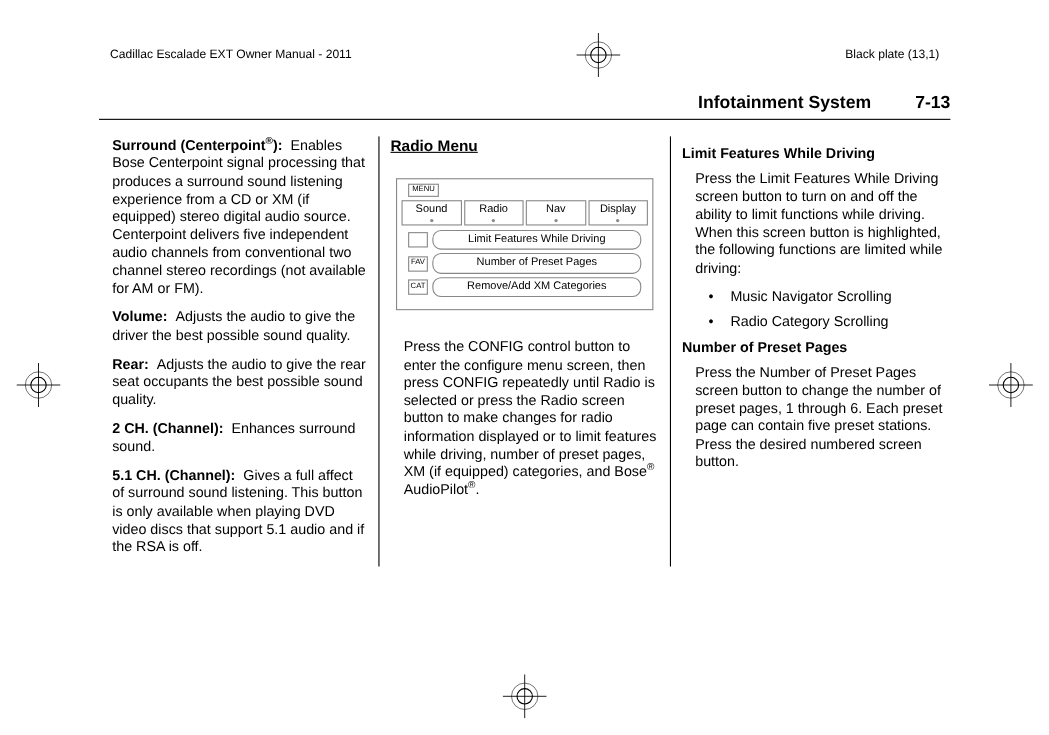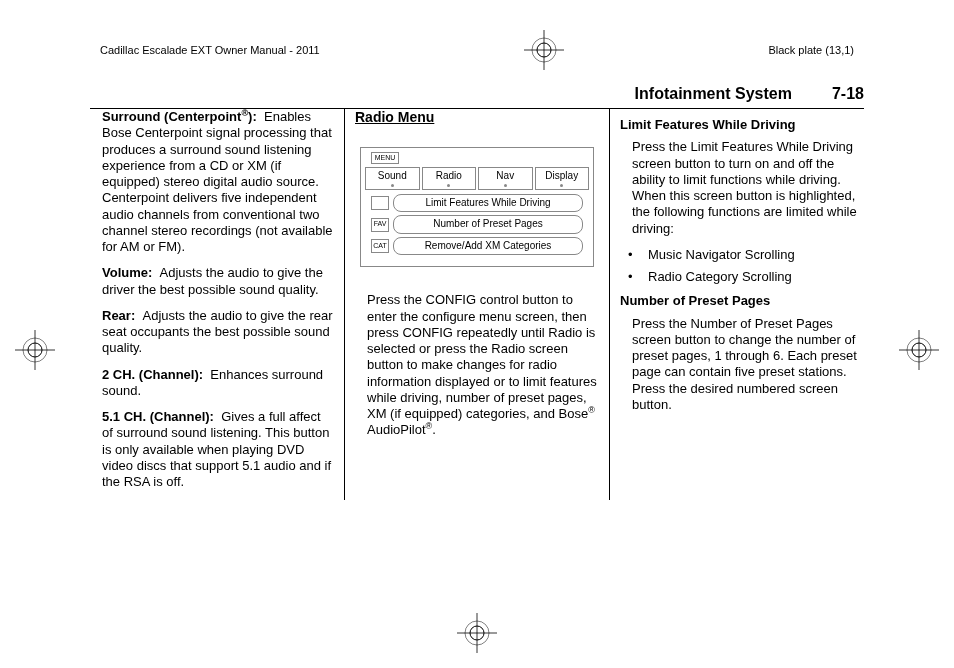--- a/index.html
+++ b/index.html
@@ -51,20 +51,21 @@
   }
   .page-content {
     padding: 10px 90px 0 90px;
   }
   .section-header {
     display: flex;
     justify-content: flex-end;
     align-items: baseline;
     border-bottom: 1.5px solid #000;
     padding-bottom: 5px;
+    margin-bottom: 15px;
     gap: 40px;
   }
   .section-title {
     font-weight: bold;
     font-size: 16px;
   }
   .page-num {
     font-weight: bold;
     font-size: 16px;
   }
@@ -80,21 +81,21 @@
   .col:first-child { padding-left: 0; border-right: 1px solid #000;}
   .col:nth-child(2) { border-right: 1px solid #000;}
   .col:last-child { padding-right: 0;}
   .para { margin: 0 0 10px 12px; }
   .bold { font-weight: bold; }
   .heading { font-weight: bold; margin: 0 0 8px 0; font-size: 14px; text-decoration: underline;}
   .subheading { font-weight: bold; margin: 8px 0 6px 0; }
   ul.bullets {
     list-style: none;
     padding: 0;
-    margin: 6px 0;
+    margin: 6px 16px;
   }
   ul.bullets li {
     position: relative;
     padding-left: 28px;
     margin-bottom: 6px;
   }
   ul.bullets li::before {
     content: "•";
     position: absolute;
     left: 8px;
@@ -166,21 +167,21 @@
         <line x1="20" y1="0" x2="20" y2="40" stroke="#000" stroke-width="0.8"></line>
         <line x1="0" y1="20" x2="40" y2="20" stroke="#000" stroke-width="0.8"></line>
       </svg>
   </span>
   <span>Black plate (13,1)</span>
 </div>
 
 <div class="page-content">
   <div class="section-header">
     <span class="section-title">Infotainment System</span>
-    <span class="page-num">7-18</span>
+    <span class="page-num">7-13</span>
   </div>
 
   <div class="columns">
 
     <div class="col">
       <p class="para">
         <span class="bold"><span>Surround (Centerpoint</span><sup>®</sup><span>):</span></span>
         &nbsp;<span>Enables Bose Centerpoint signal processing that produces a surround sound listening experience from a CD or XM (if equipped) stereo digital audio source. Centerpoint delivers five independent audio channels from conventional two channel stereo recordings (not available for AM or FM).</span>
       </p>
       <p class="para">

